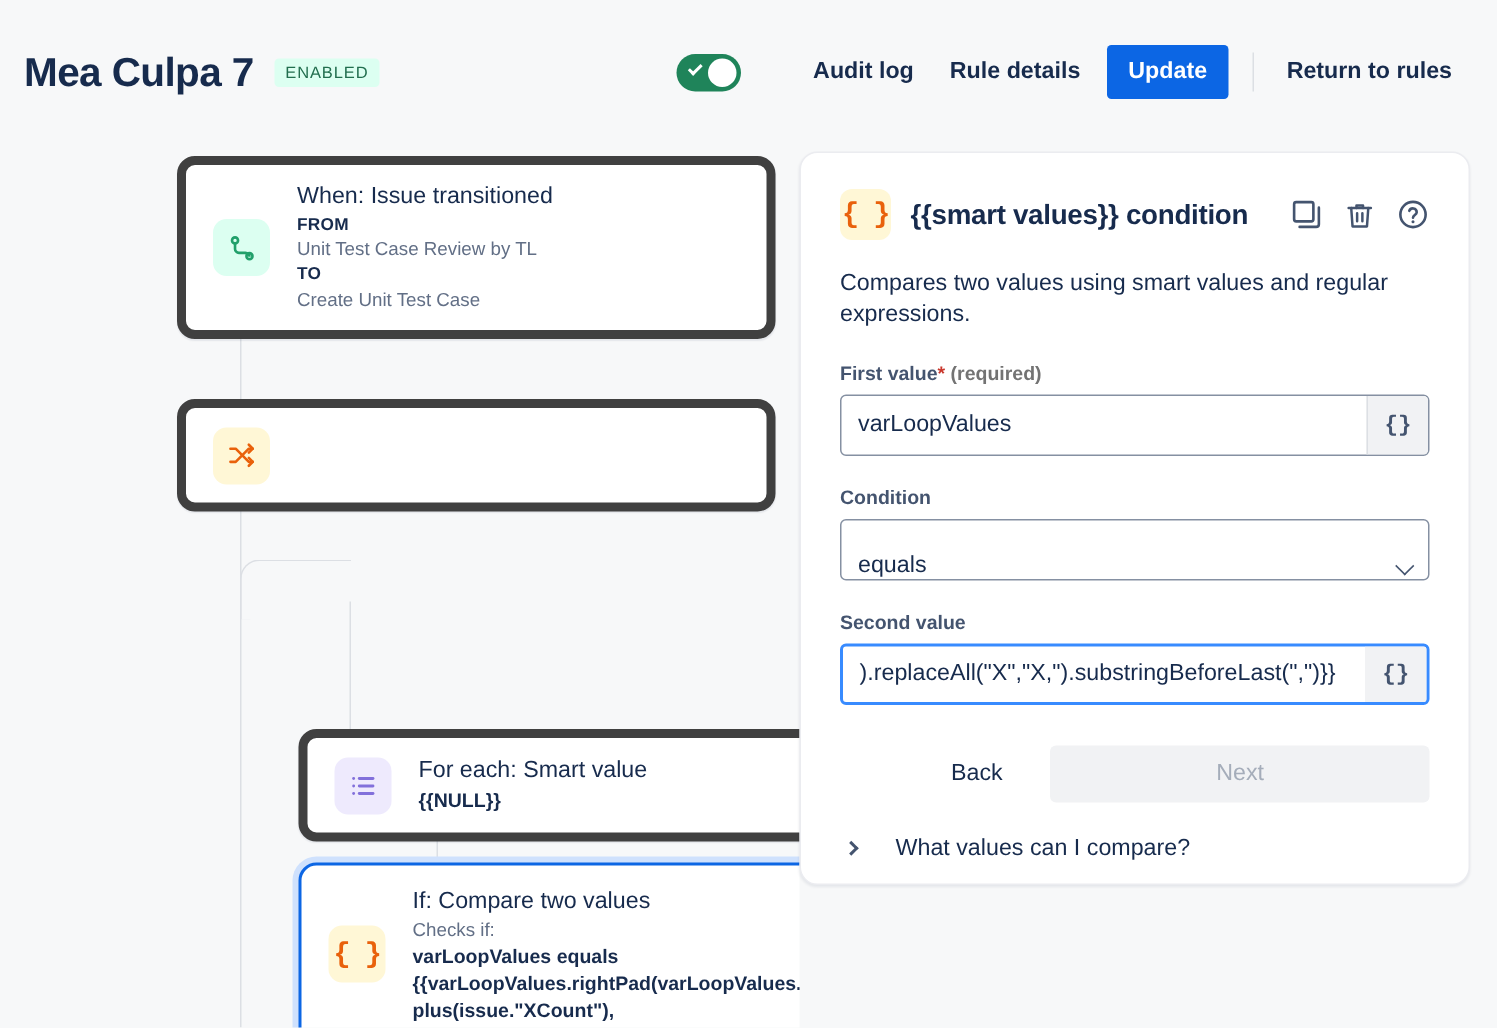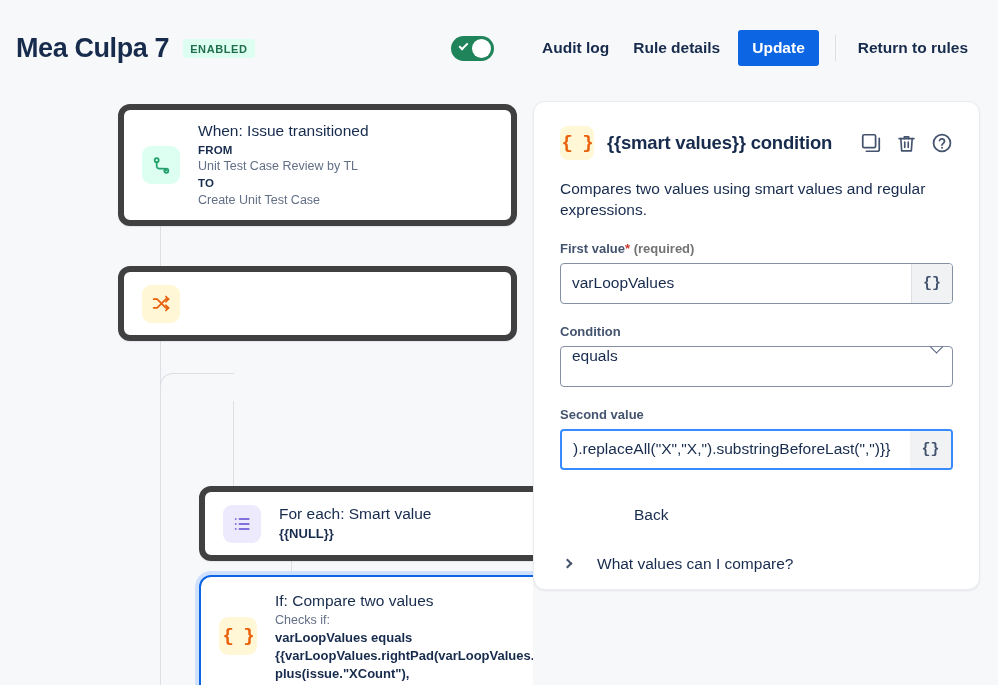--- a/index.html
+++ b/index.html
@@ -18,21 +18,21 @@
     display: flex; align-items: center;
   }
   .title {
     margin-left: 16px;
     font-size: 27px; font-weight: 600; letter-spacing: -0.4px;
     color: #172b4d;
   }
   .badge {
     margin-left: 14px;
     background: #dcfff1; color: #216e4e;
-    font-size: 11px; font-weight: 700; letter-spacing: 0.6px;
+    font-size: 11px; font-weight: 400; letter-spacing: 0.6px;
     padding: 4px 7px 3px; border-radius: 3px;
   }
   .header-right {
     margin-left: auto; margin-right: 18px;
     display: flex; align-items: center; gap: 0;
   }
   .toggle {
     width: 43px; height: 25px; border-radius: 13px;
     background: #1f845a; position: relative;
     display: flex; align-items: center;
@@ -171,21 +171,21 @@
     background: #f1f2f4; border-left: 1px solid #dcdfe4;
     display: flex; align-items: center; justify-content: center;
     cursor: pointer;
     font-family: "Liberation Mono", monospace;
     font-size: 15px; font-weight: 600; color: #44546f;
   }
   .sv-btn.plain { background: #f1f2f4; border-left: none; }
   .select {
     position: relative; height: 41px;
     border: 1.6px solid #8590a2; border-radius: 4px;
-    display: flex; align-items: flex-start; padding: 0 11px;
+    display: flex; align-items: flex-end; padding: 0 11px;
     font-size: 15.5px; color: #172b4d; cursor: pointer; background: #fff;
   }
   .chev {
     margin-left: auto;
     width: 9px; height: 9px;
     border-right: 1.8px solid #44546f; border-bottom: 1.8px solid #44546f;
     transform: rotate(45deg) translate(-3px,-3px);
   }
   .btnrow {
     margin-top: 27px; display: flex; align-items: center; gap: 10px;
@@ -352,19 +352,20 @@
   </div>
 
   <div class="flabel">Second value</div>
   <div class="field focused">
     <input type="text" value=").replaceAll(&quot;X&quot;,&quot;X,&quot;).substringBeforeLast(&quot;,&quot;)}}" style="">
     <div class="sv-btn plain">{}</div>
   </div>
 
   <div class="btnrow">
     <button class="btn-back">Back</button>
+    <button class="btn-next" disabled="">Next</button>
   </div>
 
   <div class="expand">
     <span class="arrow"></span>
     <span class="etext">What values can I compare?</span>
   </div>
 </div>
 
 </body></html>

